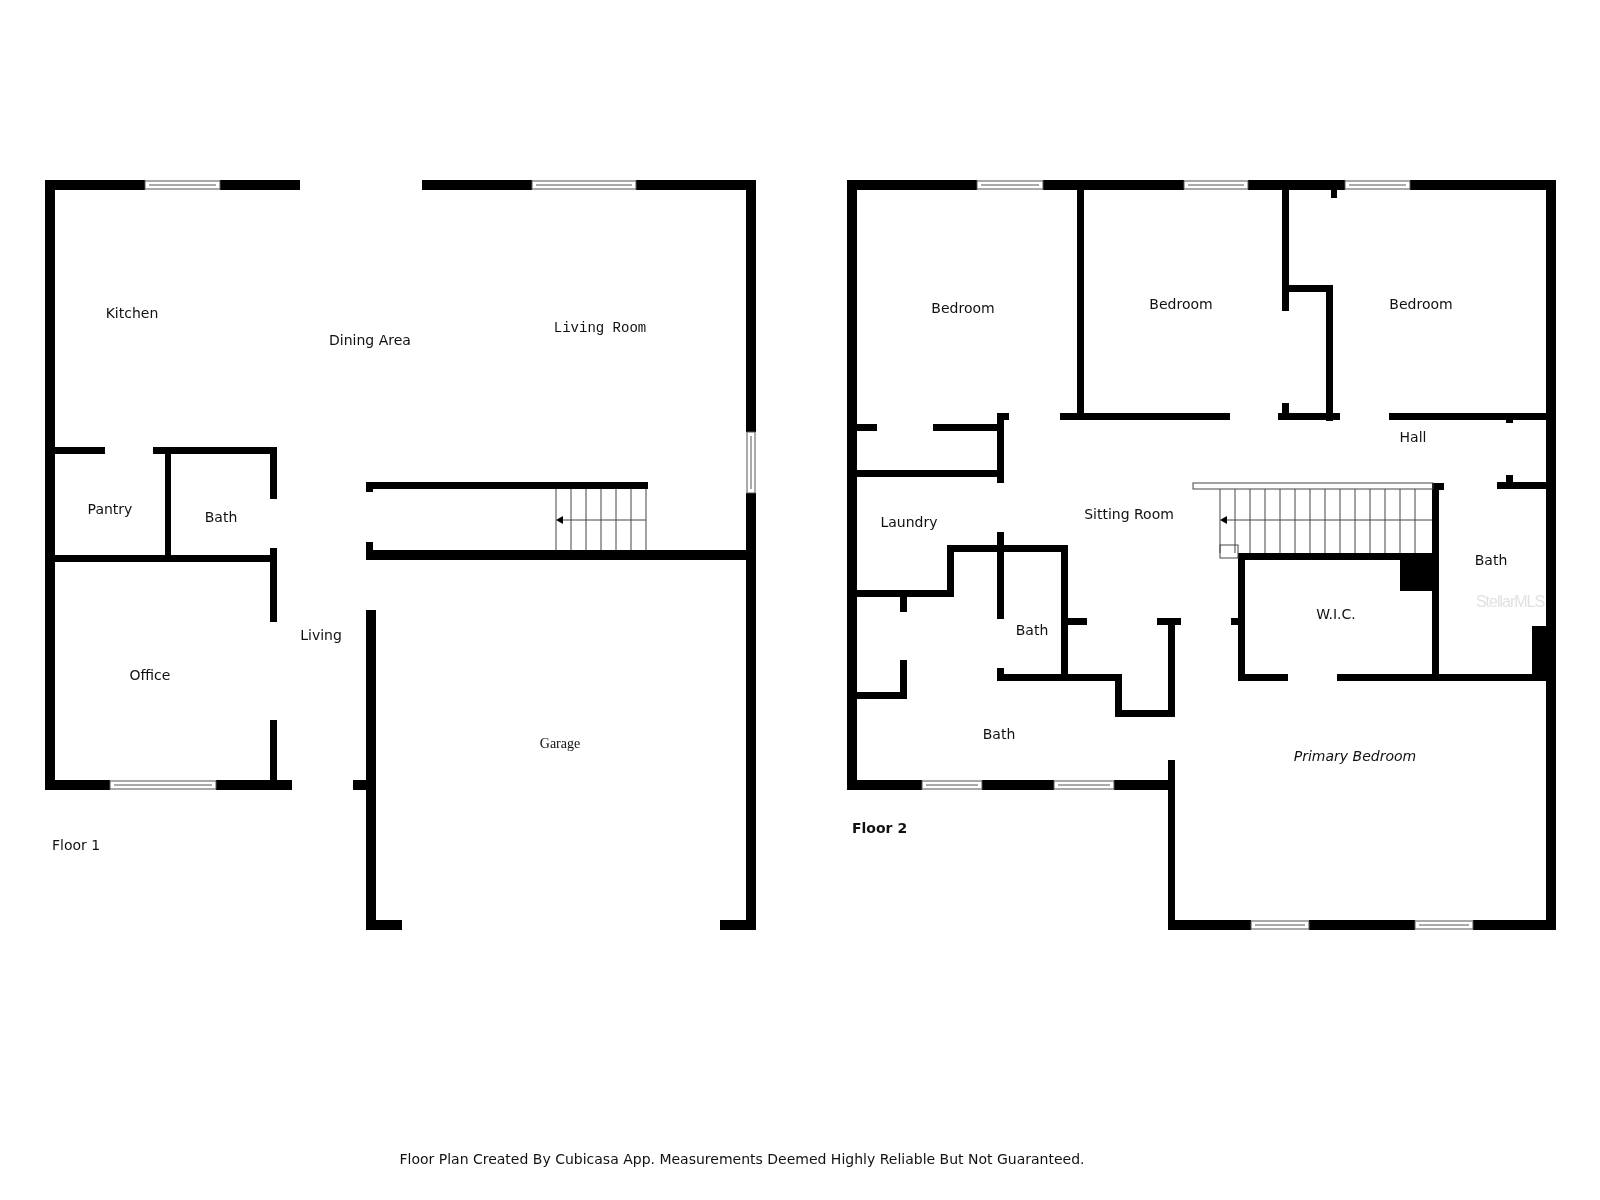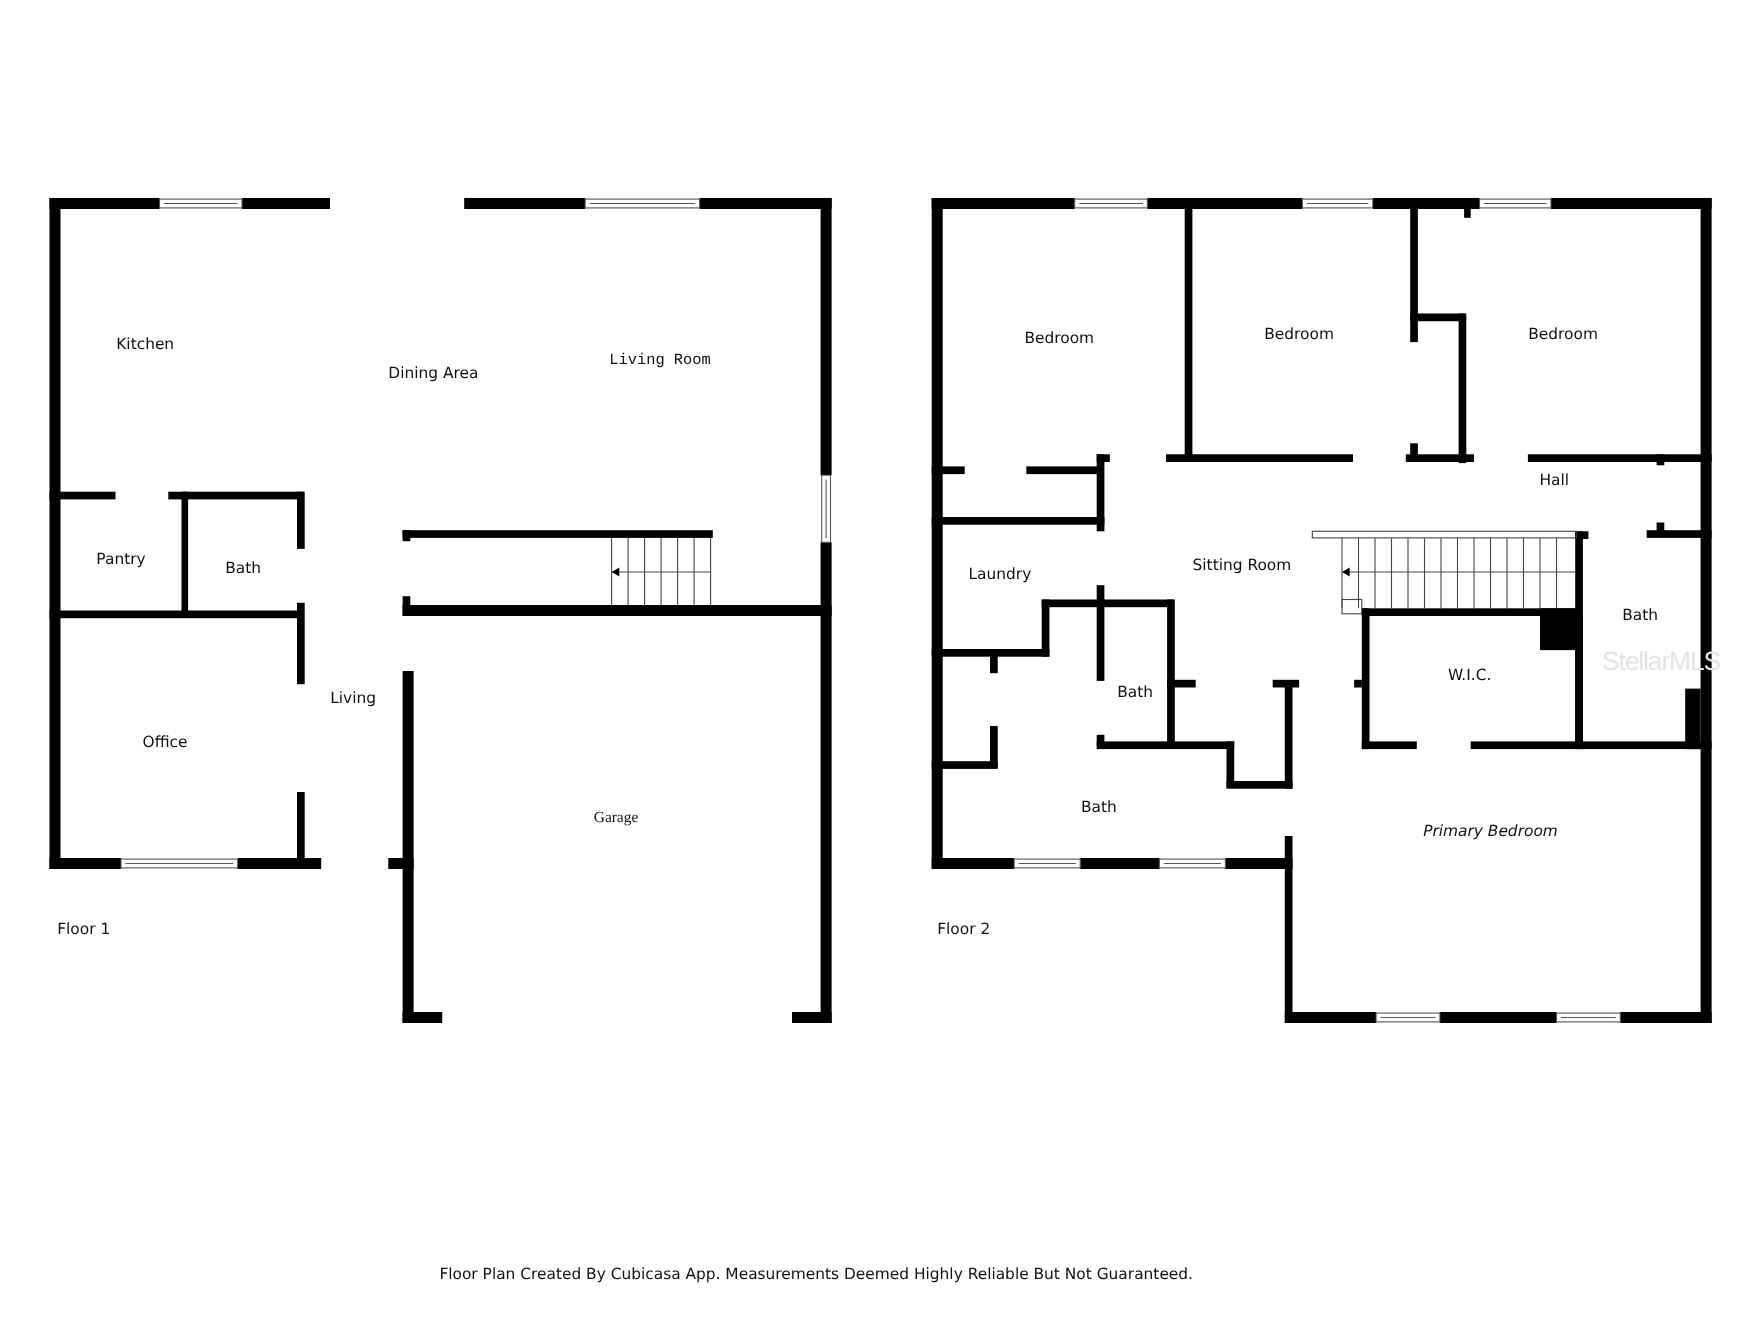--- a/index.html
+++ b/index.html
@@ -6,21 +6,21 @@
     body { width: 1600px; height: 1200px; position: relative; overflow: hidden;
            font-family: "DejaVu Sans", sans-serif; color: #111; }
     #plan { position: absolute; left: 0; top: 0; width: 1600px; height: 1200px; }
     .wall { fill: #000; }
     .win rect.frame { fill: #fff; stroke: #555; stroke-width: 1; }
     .win line { stroke: #555; stroke-width: 1; }
     .stairs line, .stairs rect { stroke: #444; stroke-width: 1; fill: none; }
     .lbl { position: absolute; font-size: 14px; white-space: nowrap; transform: translate(-50%, -50%); }
     .floor-lbl { position: absolute; font-size: 14px; white-space: nowrap; }
     .footer { position: absolute; left: 0; width: 1484px; top: 1151px; text-align: center; font-size: 14px; }
-    .watermark { position: absolute; left: 1510px; top: 602px; font-size: 24px; color: #e2e2e2;
+    .watermark { position: absolute; left: 1510px; top: 602px; font-size: 16px; color: #e2e2e2;
                  transform: translate(-50%, -50%); letter-spacing: -1px; font-family: "Liberation Sans", sans-serif; }
   </style>
 </head>
 <body>
 
 <svg id="plan" viewBox="0 0 1600 1200" xmlns="http://www.w3.org/2000/svg">
 
   <g class="wall">
 
     <rect x="45" y="180" width="100" height="10"></rect>
@@ -195,37 +195,37 @@
     <line x1="1370" y1="489" x2="1370" y2="553"></line>
     <line x1="1385" y1="489" x2="1385" y2="553"></line>
     <line x1="1400" y1="489" x2="1400" y2="553"></line>
     <line x1="1415" y1="489" x2="1415" y2="553"></line>
     <line x1="1224" y1="520" x2="1432" y2="520"></line>
   </g>
   <polygon points="1220,516 1227,520 1220,524" transform="rotate(180 1223.5 520)" fill="#000"></polygon>
 </svg>
 
 <div class="lbl" style="left:132px; top:313px;">Kitchen</div>
-<div class="lbl" style="left:370px; top:340px;margin-left:24px;">Dining Area</div>
+<div class="lbl" style="left:370px; top:340px;">Dining Area</div>
 <div class="lbl" style="left:600px; top:328px;font-family:Liberation Mono, monospace;">Living Room</div>
 <div class="lbl" style="left:110px; top:509px;">Pantry</div>
 <div class="lbl" style="left:221px; top:517px;">Bath</div>
 <div class="lbl" style="left:150px; top:675px;">Office</div>
 <div class="lbl" style="left:321px; top:635px;">Living</div>
 <div class="lbl" style="left:560px; top:744px;font-family:Liberation Serif, serif;">Garage</div>
 <div class="floor-lbl" style="left:52px; top:837px;">Floor 1</div>
 
 <div class="lbl" style="left:963px; top:308px;">Bedroom</div>
 <div class="lbl" style="left:1181px; top:304px;">Bedroom</div>
 <div class="lbl" style="left:1421px; top:304px;">Bedroom</div>
 <div class="lbl" style="left:1413px; top:437px;">Hall</div>
 <div class="lbl" style="left:909px; top:522px;">Laundry</div>
 <div class="lbl" style="left:1129px; top:514px;">Sitting Room</div>
 <div class="lbl" style="left:1491px; top:560px;">Bath</div>
 <div class="lbl" style="left:1336px; top:614px;">W.I.C.</div>
 <div class="lbl" style="left:1032px; top:630px;">Bath</div>
 <div class="lbl" style="left:999px; top:734px;">Bath</div>
 <div class="lbl" style="left:1355px; top:756px;font-style:italic;">Primary Bedroom</div>
-<div class="floor-lbl" style="left:852px; top:837px;">Floor 2</div>
+<div class="floor-lbl" style="left:852px; top:820px;font-weight:bold;">Floor 2</div>
 
 <div class="watermark">StellarMLS</div>
 
 <div class="footer">Floor Plan Created By Cubicasa App. Measurements Deemed Highly Reliable But Not Guaranteed.</div>
 
 </body></html>

